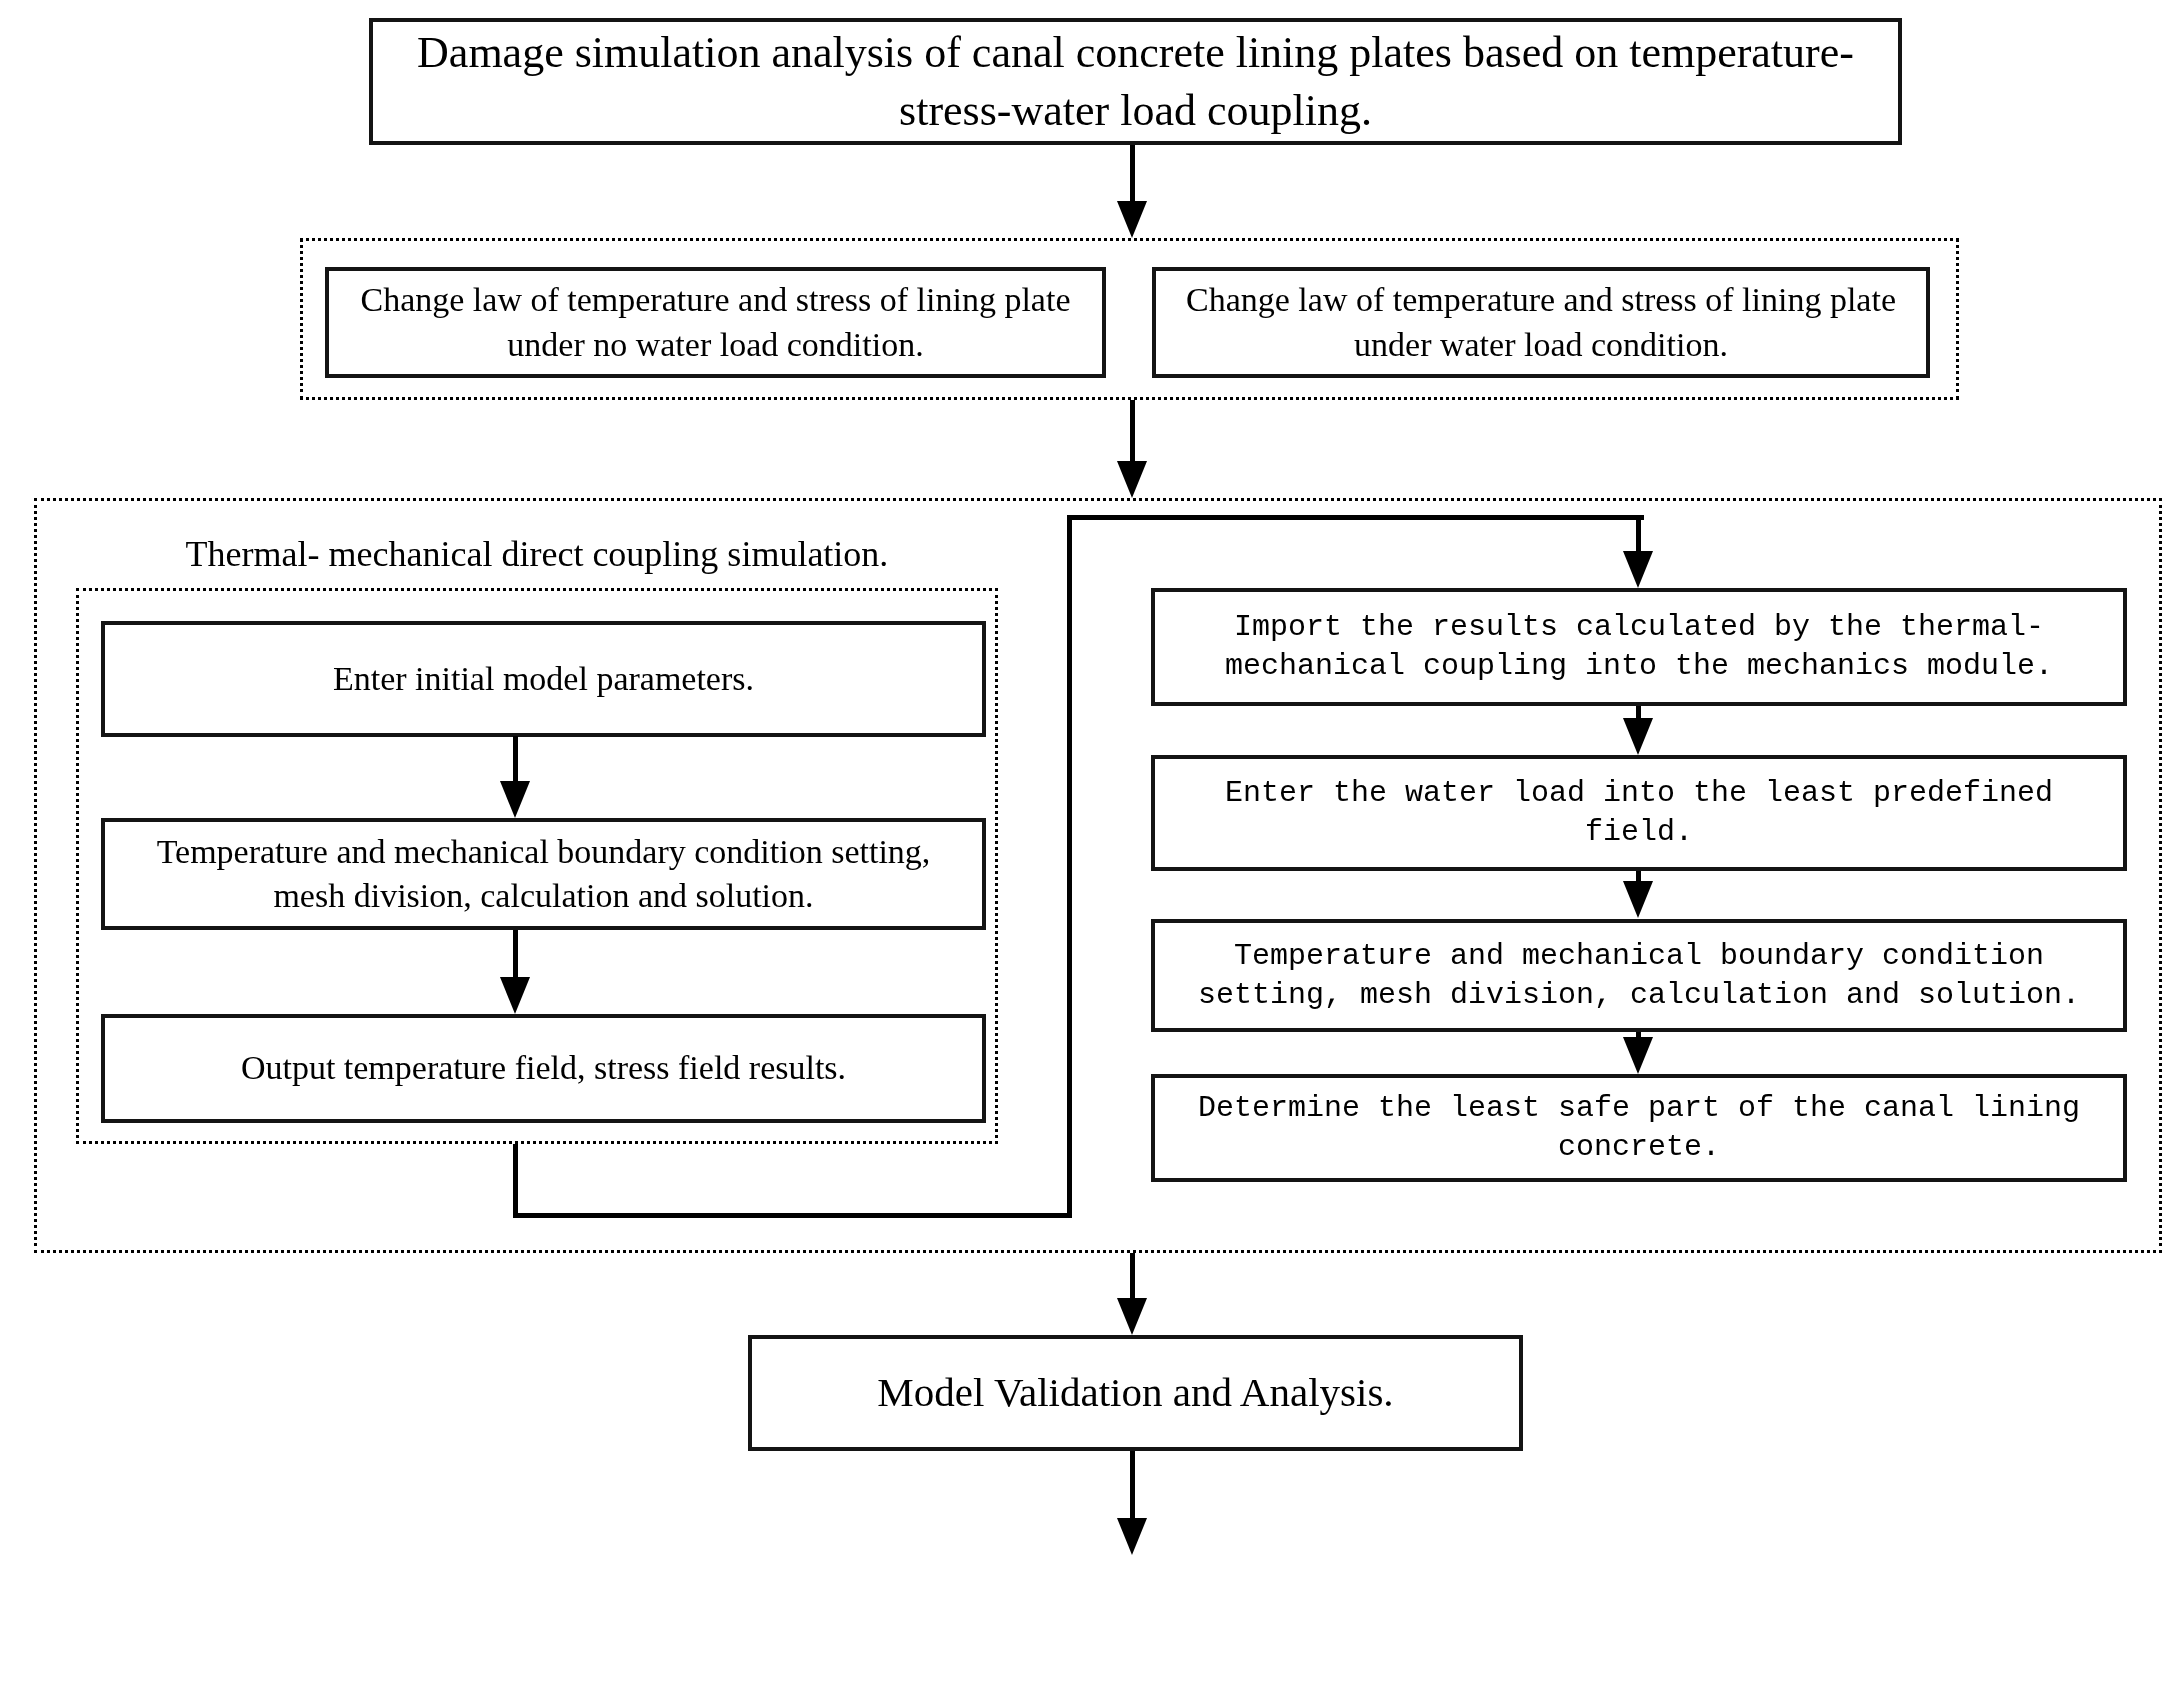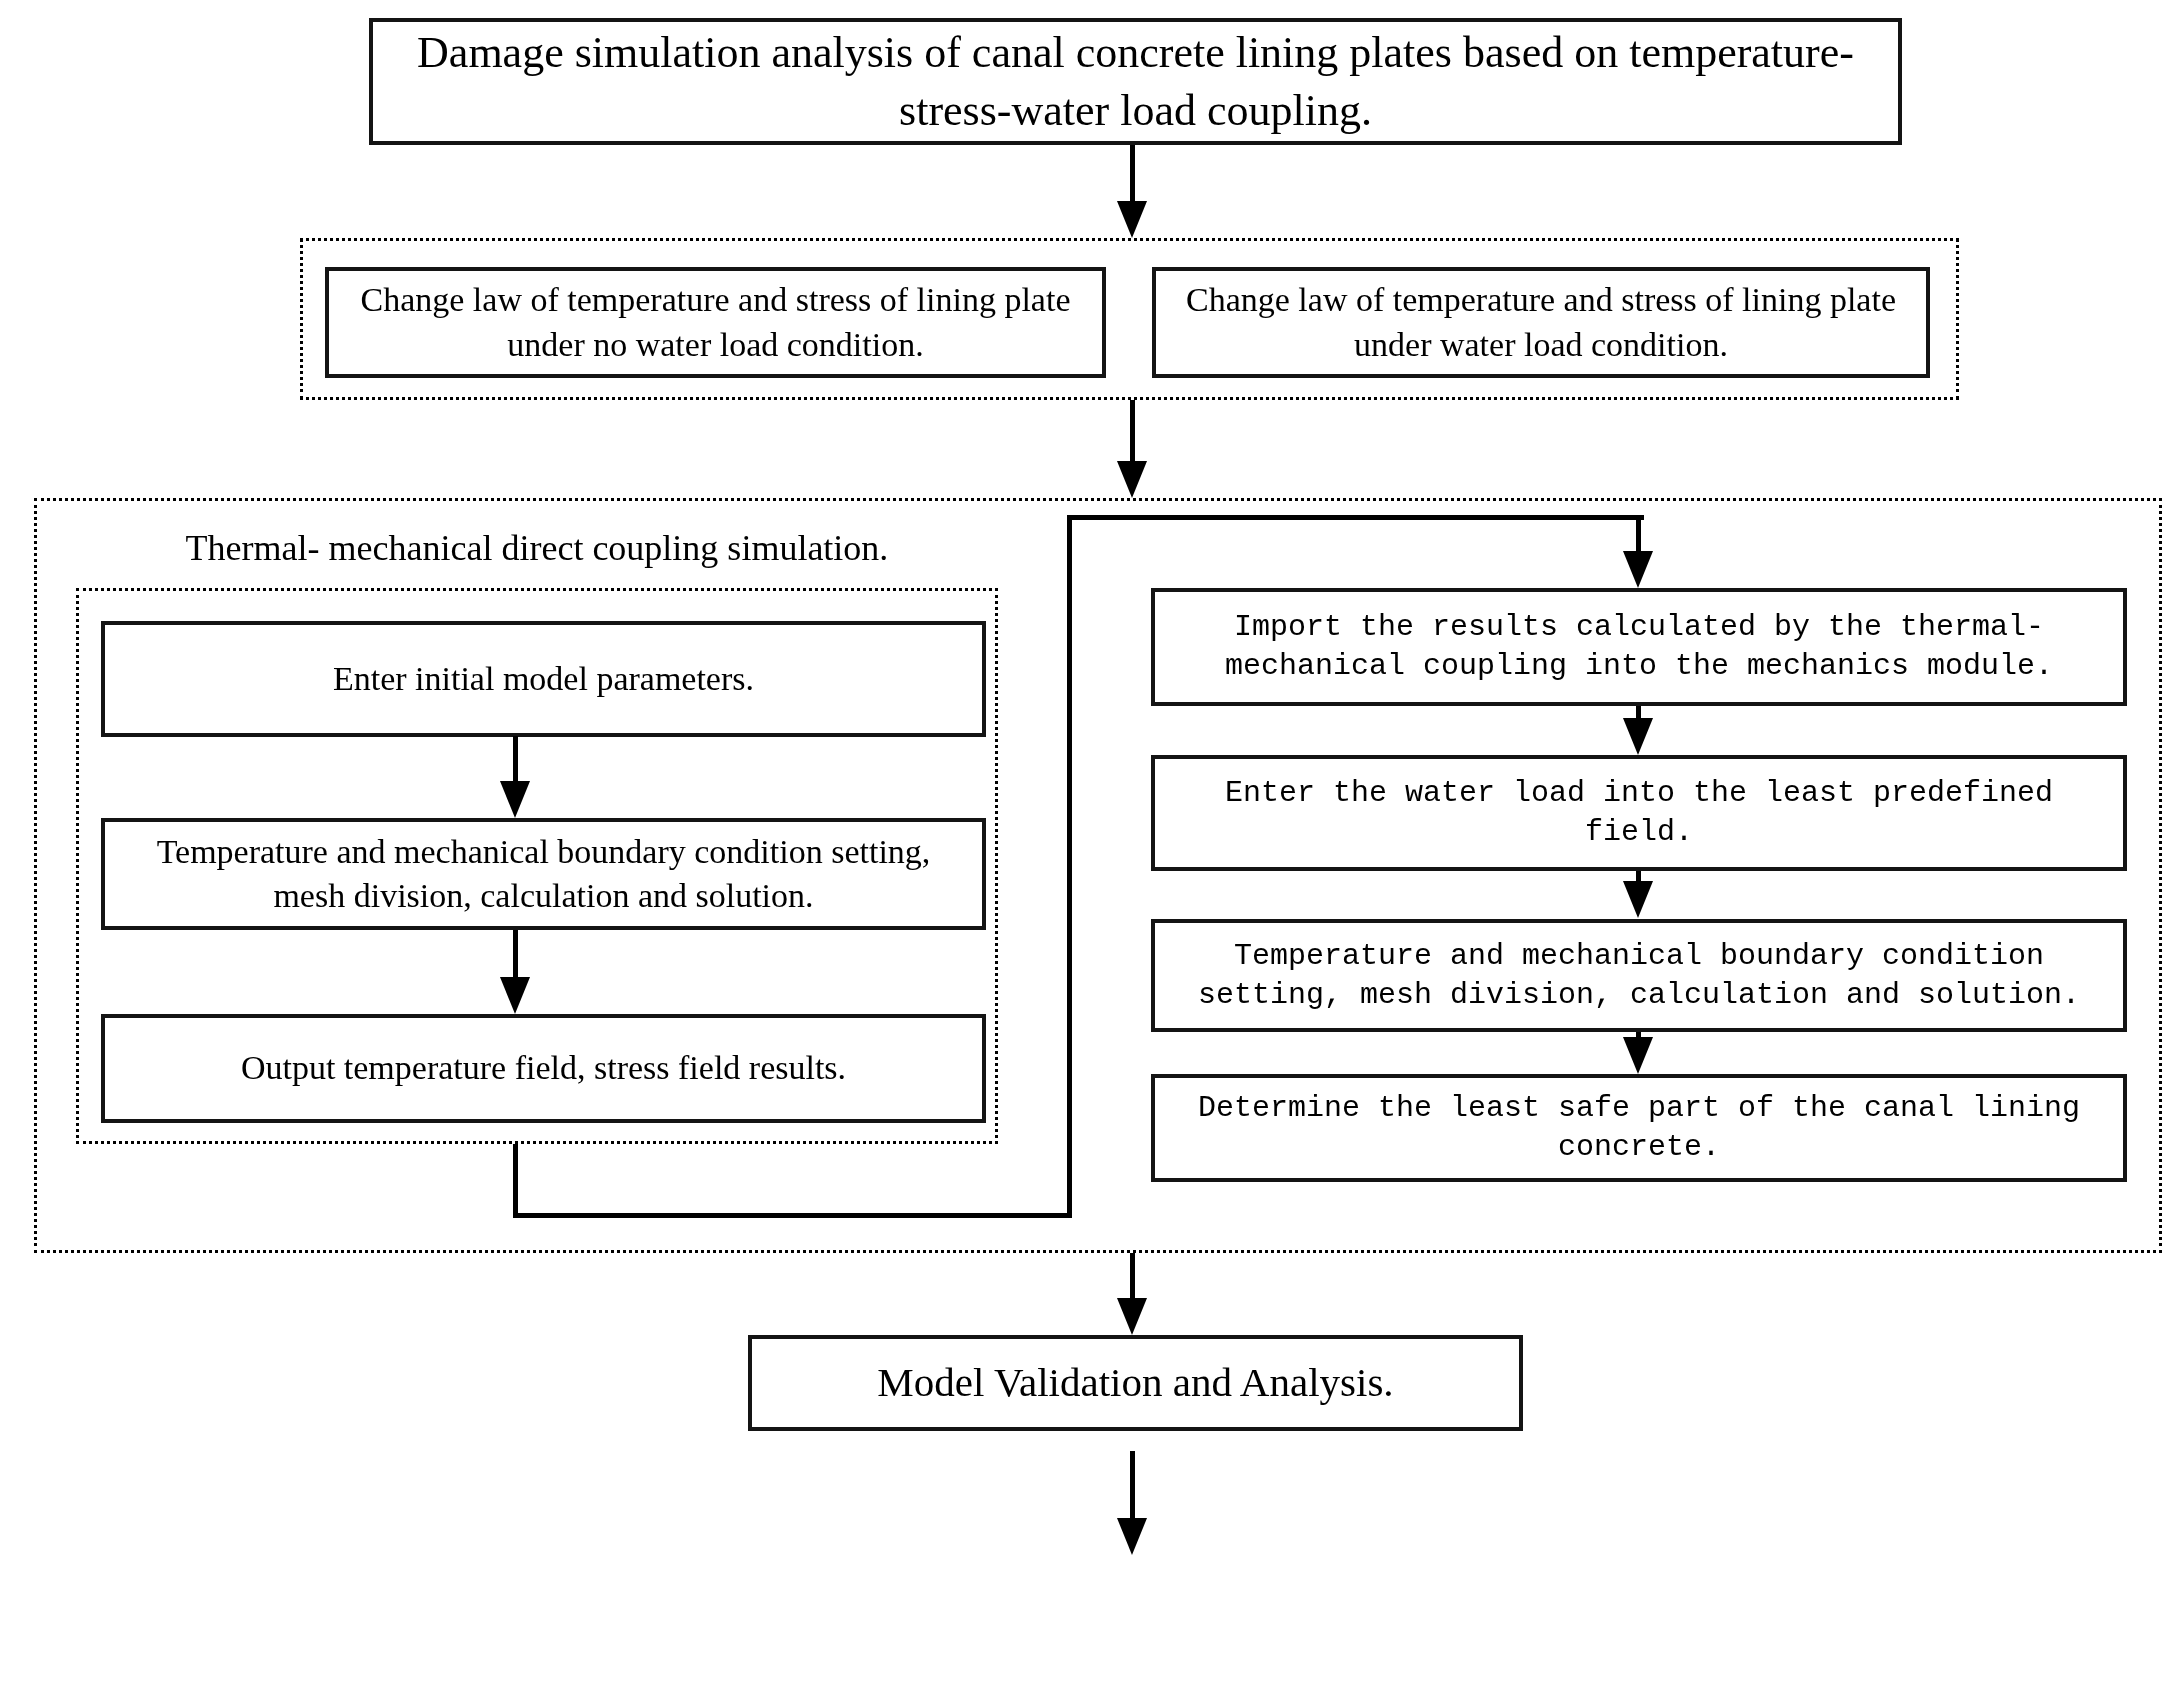--- a/index.html
+++ b/index.html
@@ -24,20 +24,21 @@
   }
   .dashedbox {
     position: absolute;
     box-sizing: border-box;
     border: 3.6px dotted #000000;
     background: transparent;
   }
   .label {
     position: absolute;
     display: flex;
+    align-items: center;
     justify-content: center;
     text-align: center;
   }
   .vline { position: absolute; width: 5px; background: #000; }
   .hline { position: absolute; height: 5px; background: #000; }
   .ahead {
     position: absolute;
     width: 0; height: 0;
     border-left: 15.7px solid transparent;
     border-right: 15.7px solid transparent;
@@ -129,21 +130,21 @@
   <div class="vline" style="left:1636px; top:1032px; height:7.1px;"></div>
   <div class="ahead" style="left:1623px; top:1037px;"></div>
 
   <div class="box f-right" style="left:1151px; top:1074px; width:976px; height:108px;">
     <span>Determine the least safe part of the canal lining concrete.</span>
   </div>
 
   <div class="vline" style="left:1130px; top:1253px; height:48px;"></div>
   <div class="ahead" style="left:1117px; top:1298px;"></div>
 
-  <div class="box f-big" style="left:748px; top:1335px; width:775px; height:96px;">
+  <div class="box f-big" style="left:748px; top:1335px; width:775px; height:116px;">
     <span>Model Validation and Analysis.</span>
   </div>
 
   <div class="vline" style="left:1130px; top:1451px; height:67px;"></div>
   <div class="ahead" style="left:1117px; top:1518px;"></div>
 
 
 </div>
 
 

